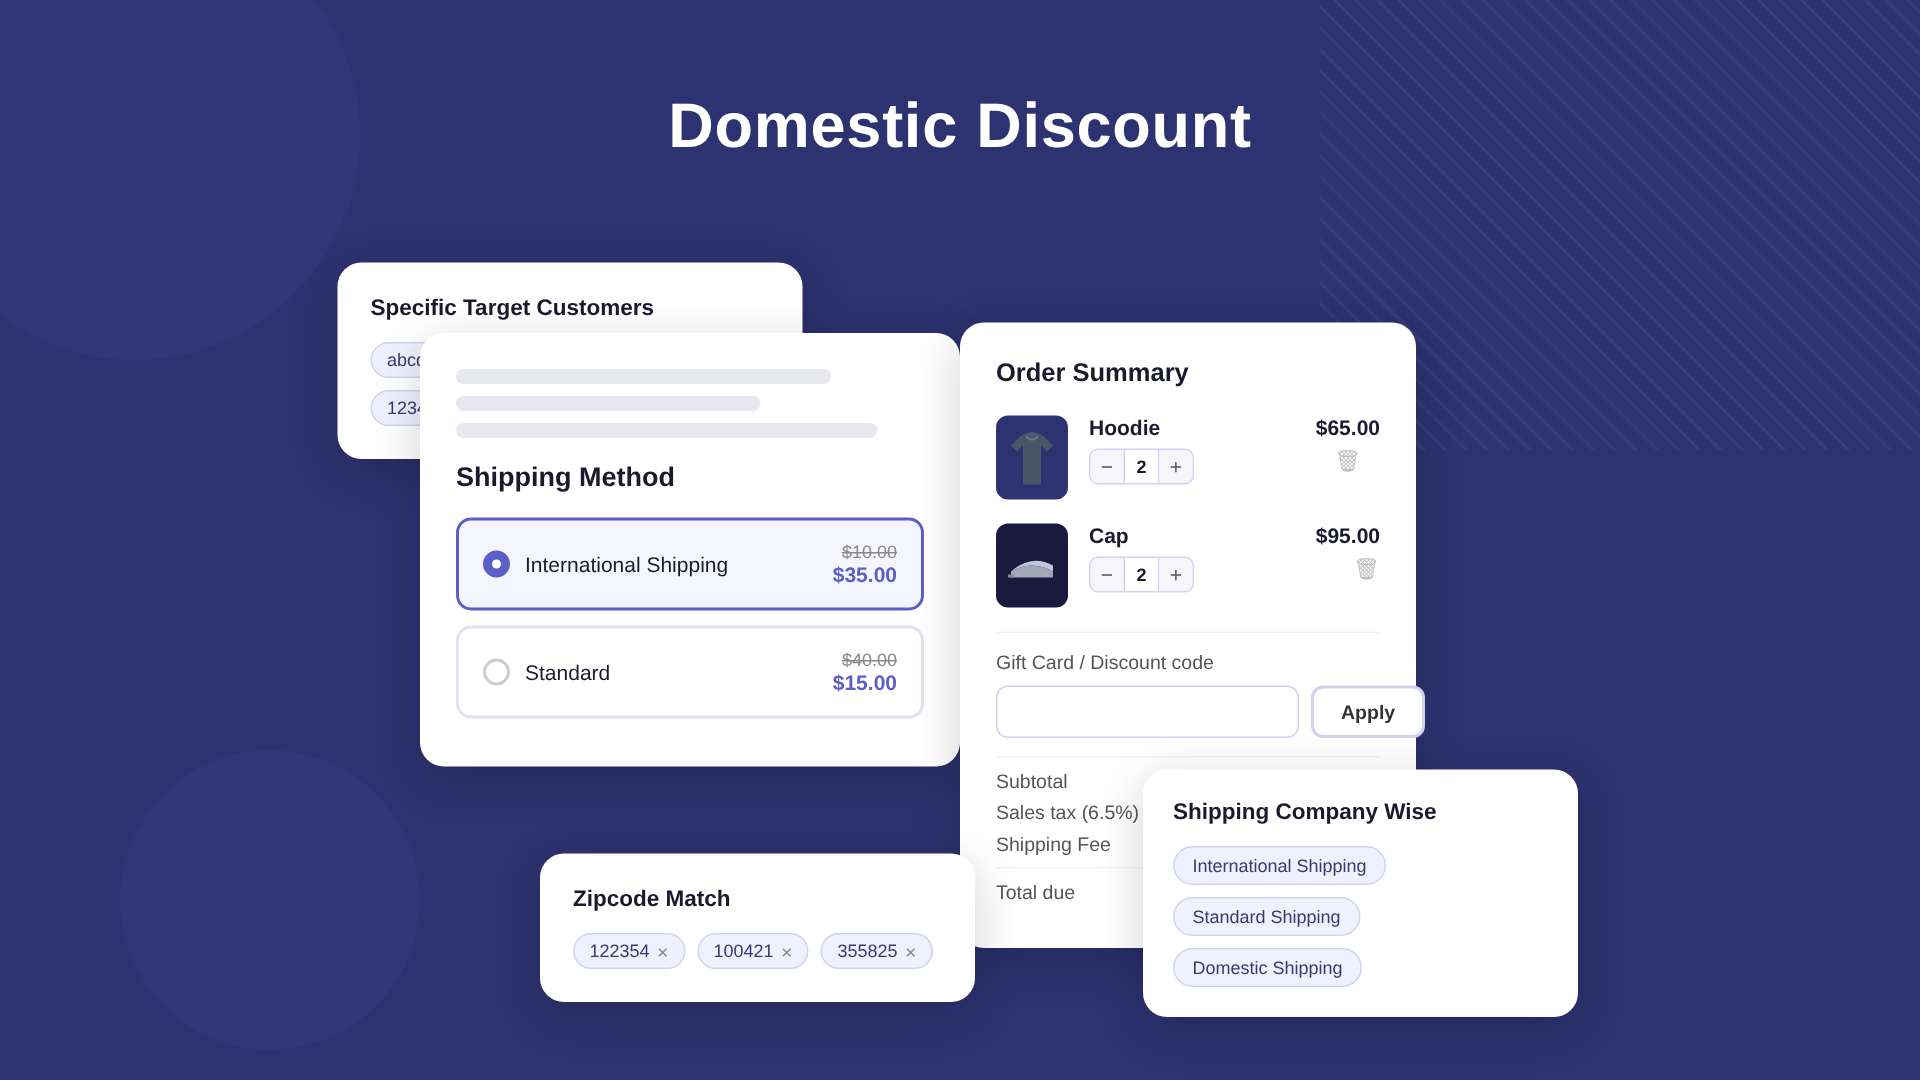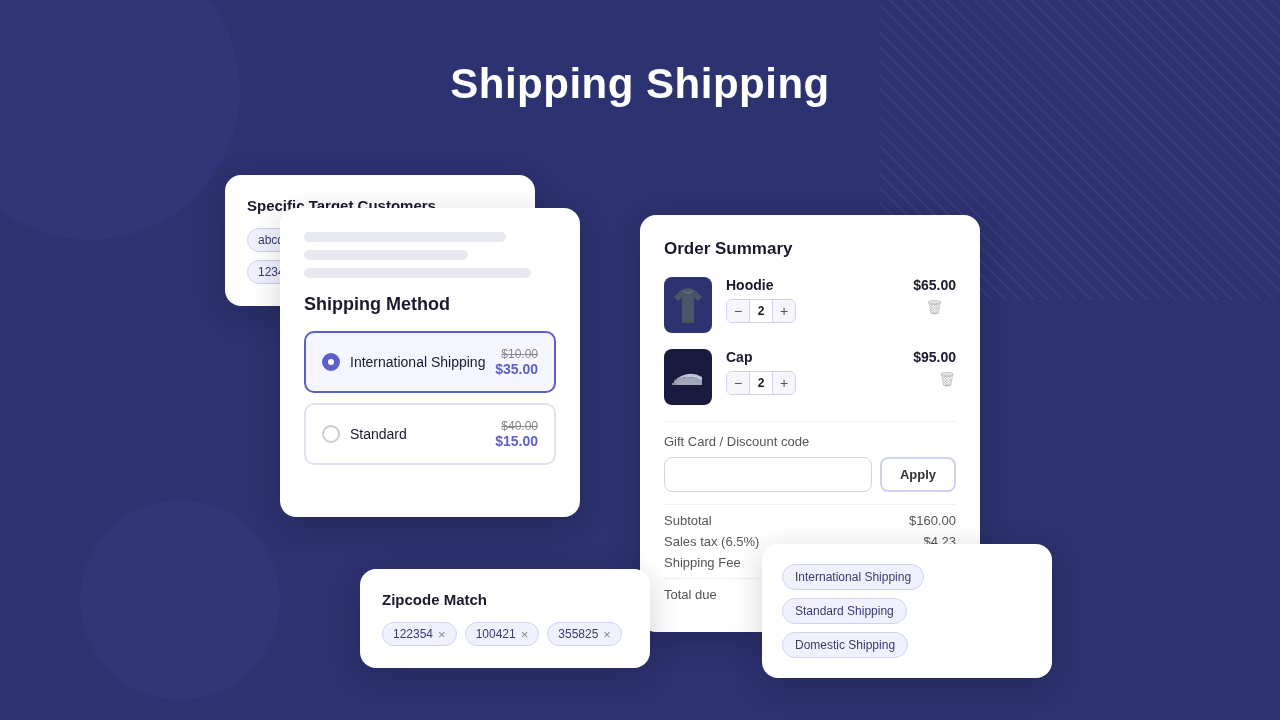--- a/index.html
+++ b/index.html
@@ -94,24 +94,24 @@
     }
     .tag-close {
       cursor: pointer;
       color: #888;
       font-size: 13px;
       line-height: 1;
     }
 
     
     .card-checkout {
-      top: 208px;
+      top: 222px;
       left: 280px;
-      width: 300px;
-      padding: 24px 24px 42px 24px;
+      width: 360px;
+      padding: 24px 24px 22px 24px;
     }
 
     
     .skeleton {
       height: 10px;
       background: #e8e9f0;
       border-radius: 5px;
       margin-bottom: 8px;
     }
 
@@ -175,21 +175,21 @@
     .price-discounted {
       font-size: 14px;
       font-weight: 700;
       color: #5b5fc7;
     }
 
     
     .card-order {
       top: 215px;
       left: 640px;
-      width: 340px;
+      width: 304px;
       padding: 24px 24px 24px 24px;
     }
     .card-order h3 {
       font-size: 17px;
       font-weight: 700;
       color: #1a1a2e;
       margin-bottom: 18px;
     }
 
     .order-item {
@@ -352,21 +352,21 @@
     .hoodie-svg { width: 36px; height: 44px; }
     .cap-svg { width: 36px; height: 28px; }
   </style>
 </head>
 <body>
 
 <div class="bg-circle bg-circle-1"></div>
 <div class="bg-circle bg-circle-2"></div>
 <div class="bg-lines"></div>
 
-<h1 class="page-title">Shipping Shipping</h1>
+<h1 class="page-title">Domestic Discount</h1>
 
 <div class="card card-customers">
   <h3>Specific Target Customers</h3>
   <div class="tags-row">
     <span class="tag">
       <span>abcd@gmail.com</span>
       <span class="tag-close">×</span>
     </span>
     <span class="tag">
       <span>xyz@gmail.com</span>
@@ -509,18 +509,19 @@
       <span class="tag-close">×</span>
     </span>
     <span class="tag">
       <span>355825</span>
       <span class="tag-close">×</span>
     </span>
   </div>
 </div>
 
 <div class="card card-shipping-company">
+  <h3>Shipping Company Wise</h3>
   <div class="company-tags">
     <span class="company-tag">International Shipping</span>
     <span class="company-tag">Standard Shipping</span>
     <span class="company-tag">Domestic Shipping</span>
   </div>
 </div>
 
 </body></html>

